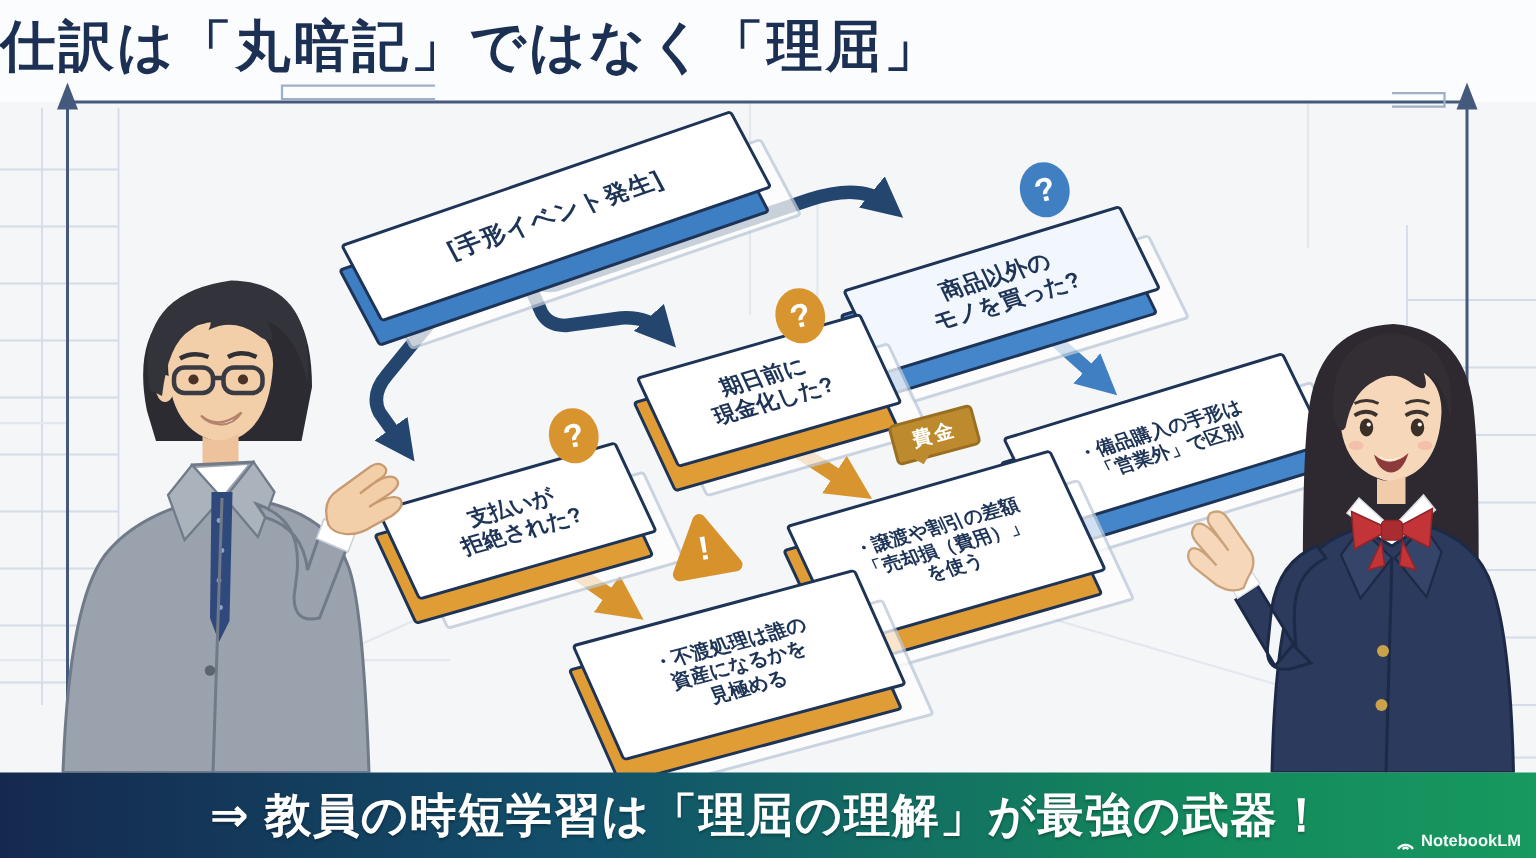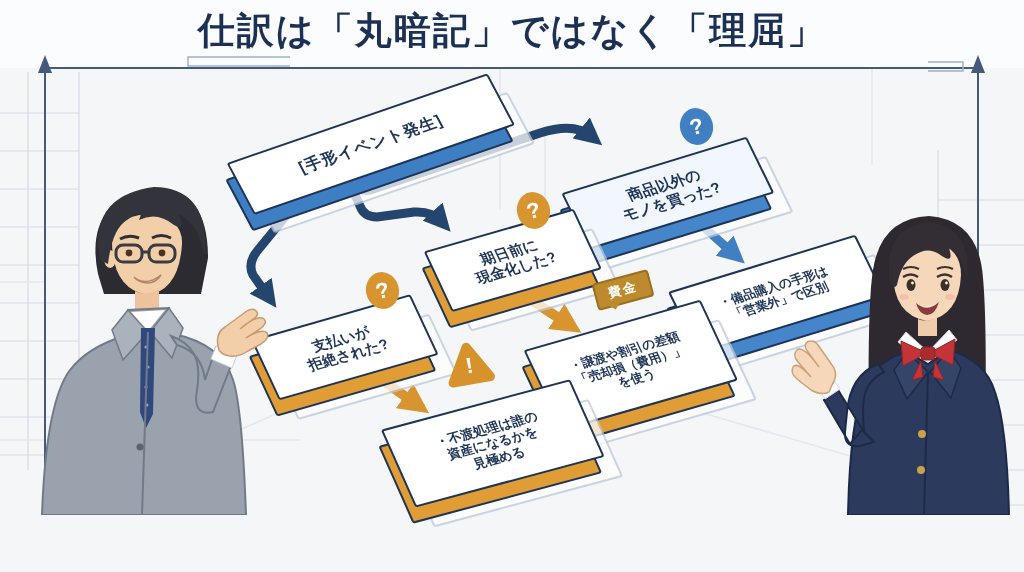--- a/index.html
+++ b/index.html
@@ -1,20 +1,20 @@
 <!DOCTYPE html>
 <html><head>
 <meta charset="utf-8">
 <style>
   html,body{margin:0;padding:0;background:#ddd;}
   .stage{position:relative;width:1024px;height:572px;overflow:hidden;background:#f4f6f8;
          font-family:"Liberation Sans","DejaVu Sans",sans-serif;}
   svg.layer{position:absolute;left:0;top:0;width:1024px;height:572px;}
   .bg{z-index:1;}
-  .title{position:absolute;z-index:2;left:0;top:6px;width:1024px;text-align:center;
+  .title{position:absolute;z-index:2;left:0;top:6px;width:1024px;
          font-size:37px;font-weight:800;color:#1c3054;letter-spacing:2px;}
   .arrows{z-index:3;}
   
   .iso{position:absolute;z-index:4;transform:rotate(var(--rot,-17deg)) skewX(var(--skew,9deg));
        transform-origin:50% 50%;}
   .iso .plate,.iso .side,.iso .top{position:absolute;left:0;top:0;width:100%;height:100%;border-radius:3px;}
   .iso .plate{transform:translate(9px,24px);background:#ffffff;border:2px solid #bcc8d8;opacity:.75;}
   .iso .side{transform:translate(-9px,15px);background:var(--side,#4486c9);border:2px solid #1e3457;}
   .iso .top{background:var(--face,#ffffff);border:2px solid #1e3457;display:flex;flex-direction:column;
             align-items:center;justify-content:center;text-align:center;color:#1e3457;font-weight:800;
@@ -269,14 +269,24 @@
     <path d="M139,161 L113,149 L115,174 Z" fill="#c23438" stroke="#8f2428" stroke-width="1"></path>
     <path d="M141,161 L167,147 L165,173 Z" fill="#c23438" stroke="#8f2428" stroke-width="1"></path>
     <path d="M133,169 L124,188 L135,185 Z" fill="#c23438" stroke="#8f2428" stroke-width="1"></path>
     <path d="M147,169 L156,188 L145,185 Z" fill="#c23438" stroke="#8f2428" stroke-width="1"></path>
     <rect x="133" y="155" width="14" height="13" rx="3" fill="#a82c30" stroke="#8f2428" stroke-width="1"></rect>
     <path d="M90,172 C70,180 61,198 59,220 L57,240 Q56,256 72,254 L86,250 L74,238 L62,252 L36,208 L50,198 L76,240 C74,214 72,192 96,180 Z" fill="#2c3a5e" stroke="#1d2a47" stroke-width="2"></path>
     <path d="M37,207 L52,197 L45,187 L31,196 Z" fill="#ffffff" stroke="#d8dce2" stroke-width="1"></path>
     <path d="M44,193 Q50,184 46,176 L30,153 Q26,147 19,150 Q15,154 20,160 L31,175 Q15,153 9,158 Q4,163 10,170 L23,185 Q9,169 5,175 Q2,181 9,187 L23,198 Q33,204 41,200 Z" fill="#f6d7ba" stroke="#caa27a" stroke-width="1.5"></path>
   </svg>
 
+  <div class="banner">
+    <span class="banner-text">⇒ 教員の時短学習は「理屈の理解」が最強の武器！</span>
+    <span class="wm">
+      <svg width="14" height="11" viewBox="0 0 14 11">
+        <path d="M2,10 A6,6 0 0 1 12,10" fill="none" stroke="#fff" stroke-width="1.6"></path>
+        <path d="M5,10 A3,3 0 0 1 9,10" fill="none" stroke="#fff" stroke-width="1.6"></path>
+      </svg>
+      <span>NotebookLM</span>
+    </span>
+  </div>
 
 </div>
 
 </body></html>

